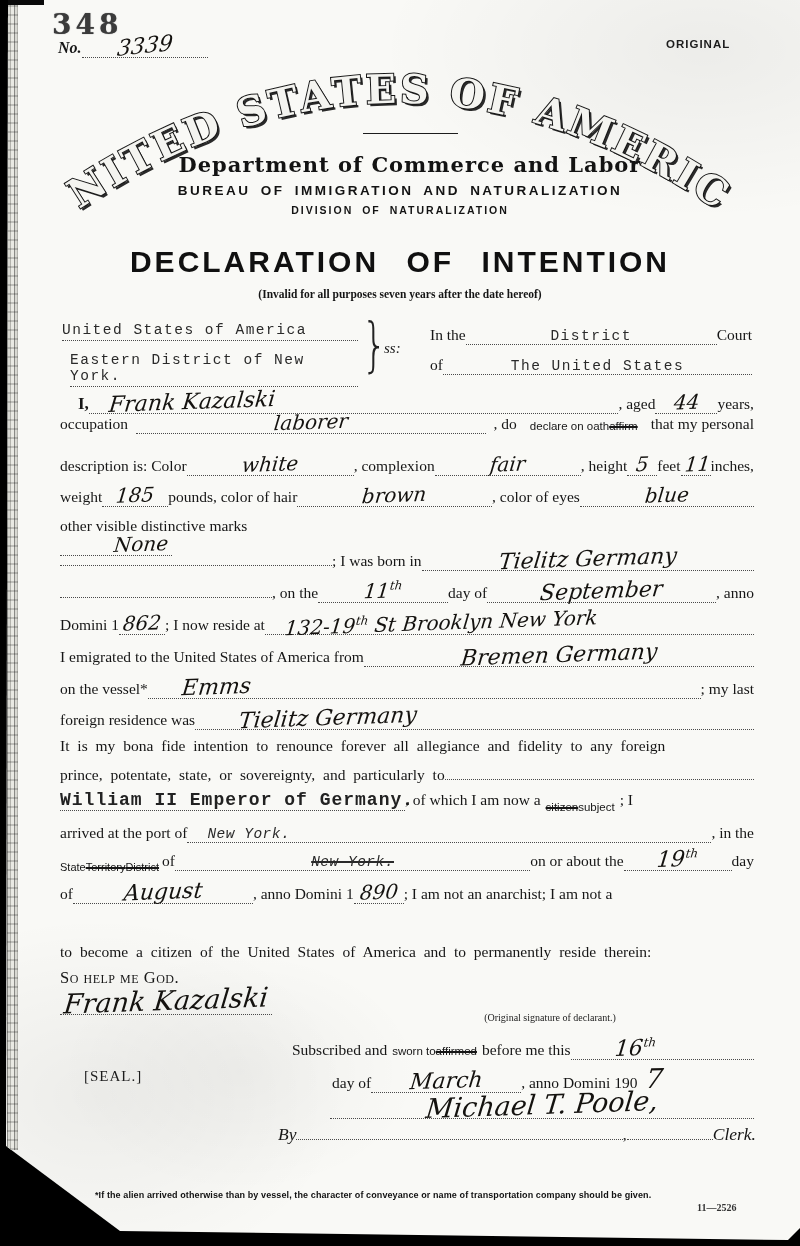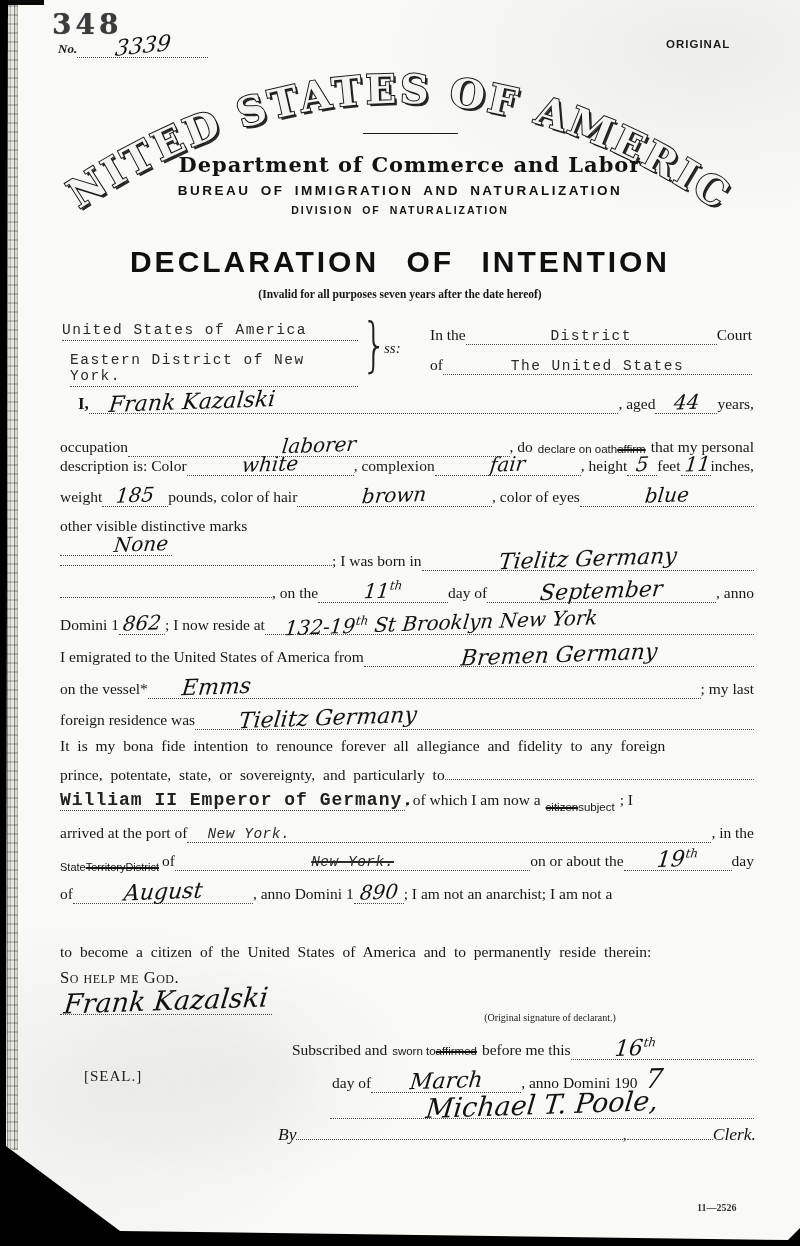--- a/index.html
+++ b/index.html
@@ -44,21 +44,21 @@
   .center{left:0;right:0;text-align:center;}
   .smallcaps{font-variant:small-caps;letter-spacing:.5px;}
   .sig-caption{font-size:10px;color:#222;}
   .seal{font-size:15px;letter-spacing:1px;color:#1d1d1d;}
   .clerk-it{font-style:italic;font-size:17.5px;}
   .footnote{font-family:"Liberation Sans",sans-serif;font-size:9px;font-weight:bold;color:#111;
             letter-spacing:.1px;}
   .formnum{font-family:"Liberation Serif",serif;font-size:10px;font-weight:bold;color:#333;}
   .stamp348{font-family:"DejaVu Serif",serif;font-size:28px;letter-spacing:4px;color:#3b3b3b;
             font-weight:600;text-shadow:0 0 1px #777;}
-  .no-label{font-weight:bold;font-style:italic;font-size:13px;}
+  .no-label{font-weight:bold;font-style:italic;font-size:16px;}
   .brace{font-family:"DejaVu Sans",sans-serif;font-size:58px;font-weight:100;color:#222;
          transform:scaleX(.7);display:inline-block;line-height:1;}
   .ss{font-style:italic;font-size:15px;color:#1a1a1a;}
   .divider{position:absolute;left:363px;top:133px;width:95px;border-top:1.6px solid #1d1d1d;}
   .dept{font-family:"DejaVu Serif",serif;font-weight:bold;font-size:21px;color:#131313;letter-spacing:1px;padding-left:20px;}
   .bureau{font-family:"Liberation Sans",sans-serif;font-weight:bold;font-size:13.5px;
           letter-spacing:2.5px;word-spacing:4px;color:#131313;}
   .division{font-family:"Liberation Sans",sans-serif;font-weight:bold;font-size:10.5px;
           letter-spacing:2px;word-spacing:4px;color:#131313;}
   .doc-title{font-family:"Liberation Sans",sans-serif;font-weight:bold;font-size:30px;
@@ -117,21 +117,21 @@
     </div>
 
     <div class="line" style="top:392px;">
       <span class="gap pr-b" style="margin-left:18px;font-size:17px;">I,</span>
       <span class="fill fill-left"><span class="hw hw-lg">Frank Kazalski</span></span>
       <span class="gap">, aged</span>
       <span class="fillfix" style="width:62px;"><span class="hw">44</span></span>
       <span class="gap">years,</span>
     </div>
 
-    <div class="line" style="top:436px;">
+    <div class="line" style="top:413px;gap:8px;">
       <span class="gap">occupation</span>
       <span class="fill"><span class="hw">laborer</span></span>
       <span class="gap">, do</span>
       <span class="stack">
         <span>declare on oath</span>
         <span class="struck">affirm</span>
       </span>
       <span class="gap">that my personal</span>
     </div>
 
@@ -283,15 +283,16 @@
 
 
     <div class="line" style="left:278px;top:1124px;width:478px;">
       <span class="gap clerk-it">By</span>
       <span class="fill"></span>
       <span class="gap">,</span>
       <span class="fillfix" style="width:86px;"></span>
       <span class="gap clerk-it">Clerk.</span>
     </div>
 
+    <div class="abs footnote" style="left:95px;top:1190px;width:620px;">*If the alien arrived otherwise than by vessel, the character of conveyance or name of transportation company should be given.</div>
     <div class="abs formnum" style="left:697px;top:1202px;">11—2526</div>
   </div>
 </div>
 
 </body></html>

